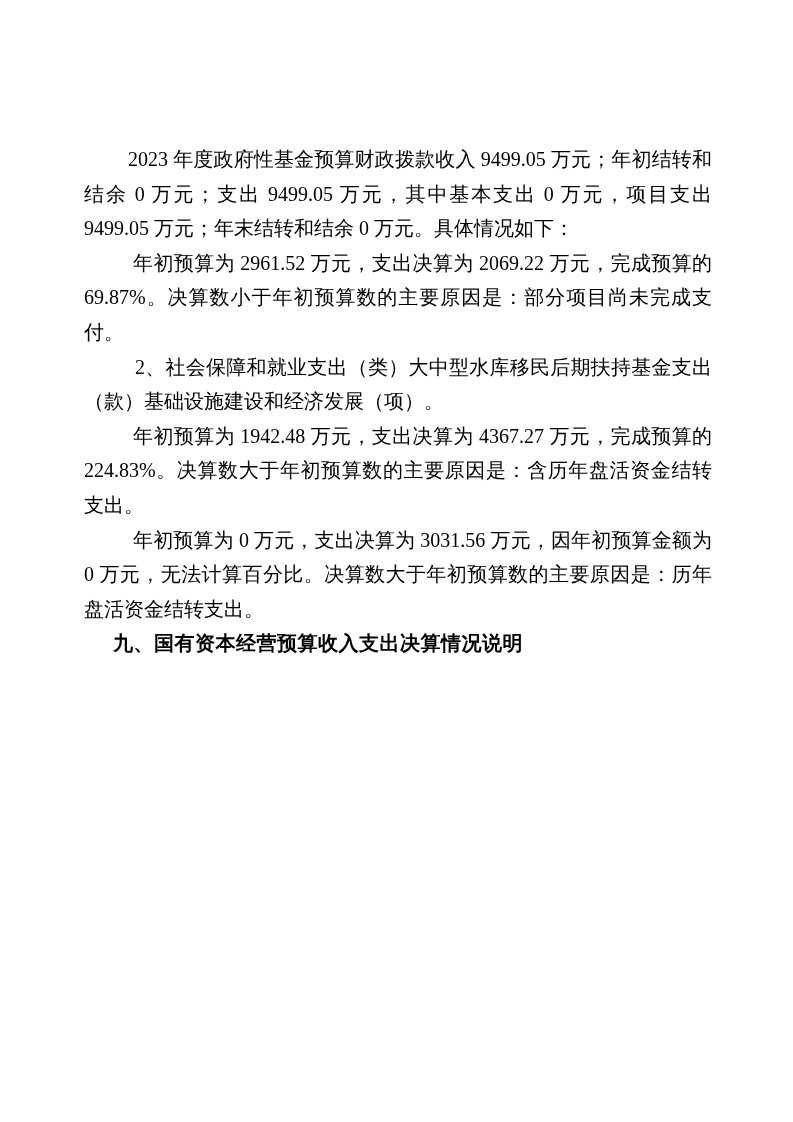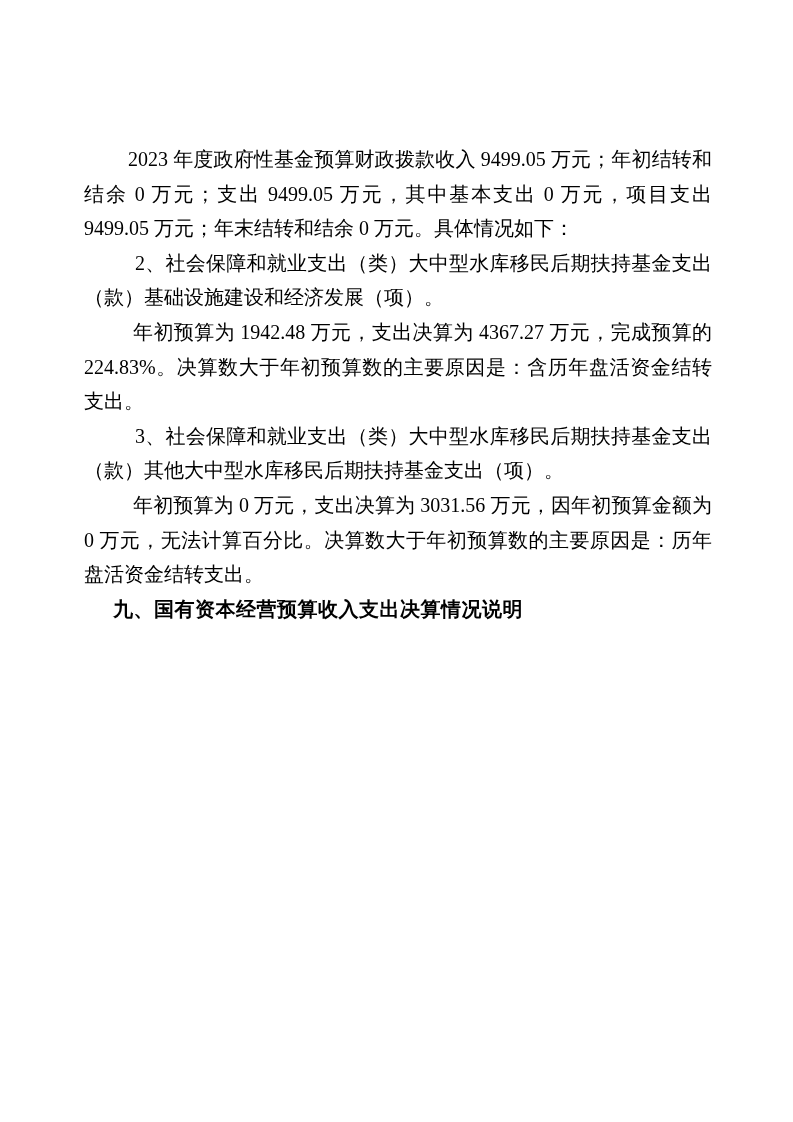--- a/index.html
+++ b/index.html
@@ -45,26 +45,26 @@
 </style>
 </head>
 <body>
 
 <div class="page">
   <div class="content">
 
     <p class="para ind-p1">2023 年度政府性基金预算财政拨款收入 9499.05 万元；年初结转和结余 0 万元；支出 9499.05 万元，其中基本支出 0 万元，项目支出 9499.05 万元；年末结转和结余 0 万元。具体情况如下：</p>
 
 
+    <p class="para ind-detail">年初预算为 2961.52 万元，支出决算为 2069.22 万元，完成预算的 69.87%。决算数小于年初预算数的主要原因是：部分项目尚未完成支付。</p>
 
     <p class="para ind-item">2、社会保障和就业支出（类）大中型水库移民后期扶持基金支出（款）基础设施建设和经济发展（项）。</p>
 
     <p class="para ind-detail">年初预算为 1942.48 万元，支出决算为 4367.27 万元，完成预算的 224.83%。决算数大于年初预算数的主要原因是：含历年盘活资金结转支出。</p>
 
-    <p class="para ind-item">3、社会保障和就业支出（类）大中型水库移民后期扶持基金支出（款）其他大中型水库移民后期扶持基金支出（项）。</p>
 
     <p class="para ind-detail">年初预算为 0 万元，支出决算为 3031.56 万元，因年初预算金额为 0 万元，无法计算百分比。决算数大于年初预算数的主要原因是：历年盘活资金结转支出。</p>
 
 
 
     <p class="heading ind-head">九、国有资本经营预算收入支出决算情况说明</p>
 
 
 
   </div>

